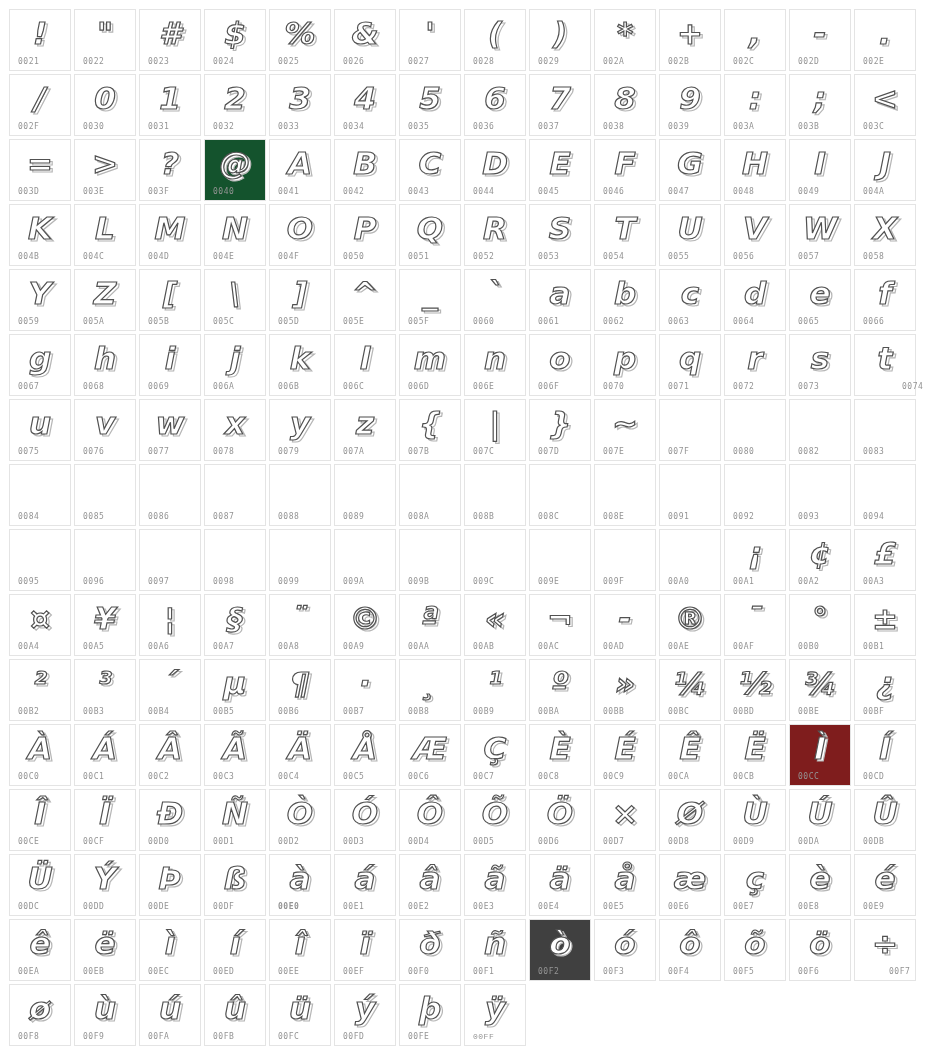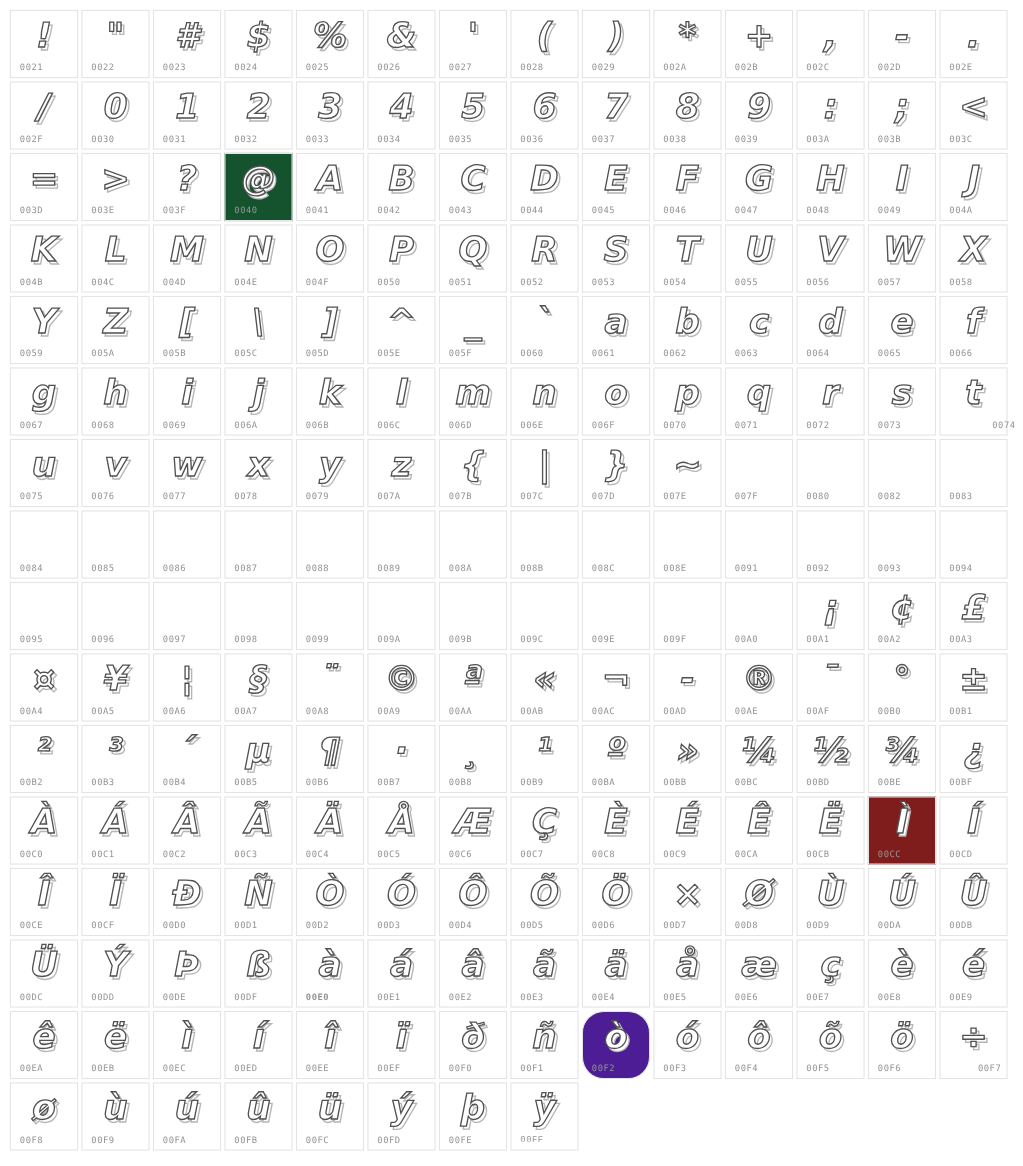--- a/index.html
+++ b/index.html
@@ -909,21 +909,21 @@
         <span class="cm-code" style="color: rgb(148, 148, 148);">00EF</span>
       </div>
       <div class="cm-cell" style="border-color: rgb(228, 228, 228); background: rgb(255, 255, 255);">
         <span class="cm-glyph" data-char="ð"></span>
         <span class="cm-code" style="color: rgb(148, 148, 148);">00F0</span>
       </div>
       <div class="cm-cell" style="border-color: rgb(228, 228, 228); background: rgb(255, 255, 255);">
         <span class="cm-glyph" data-char="ñ"></span>
         <span class="cm-code" style="color: rgb(148, 148, 148);">00F1</span>
       </div>
-      <div class="cm-cell" style="border-color: rgb(228, 228, 228); background: #4c1d95; border-radius: 20px;">
+      <div class="cm-cell" style="border-color: rgb(228, 228, 228); background: #404040;">
         <span class="cm-glyph" data-char="ò"></span>
         <span class="cm-code" style="color: rgb(148, 148, 148);">00F2</span>
       </div>
       <div class="cm-cell" style="border-color: rgb(228, 228, 228); background: rgb(255, 255, 255);">
         <span class="cm-glyph" data-char="ó"></span>
         <span class="cm-code" style="color: rgb(148, 148, 148);">00F3</span>
       </div>
       <div class="cm-cell" style="border-color: rgb(228, 228, 228); background: rgb(255, 255, 255);">
         <span class="cm-glyph" data-char="ô"></span>
         <span class="cm-code" style="color: rgb(148, 148, 148);">00F4</span>

